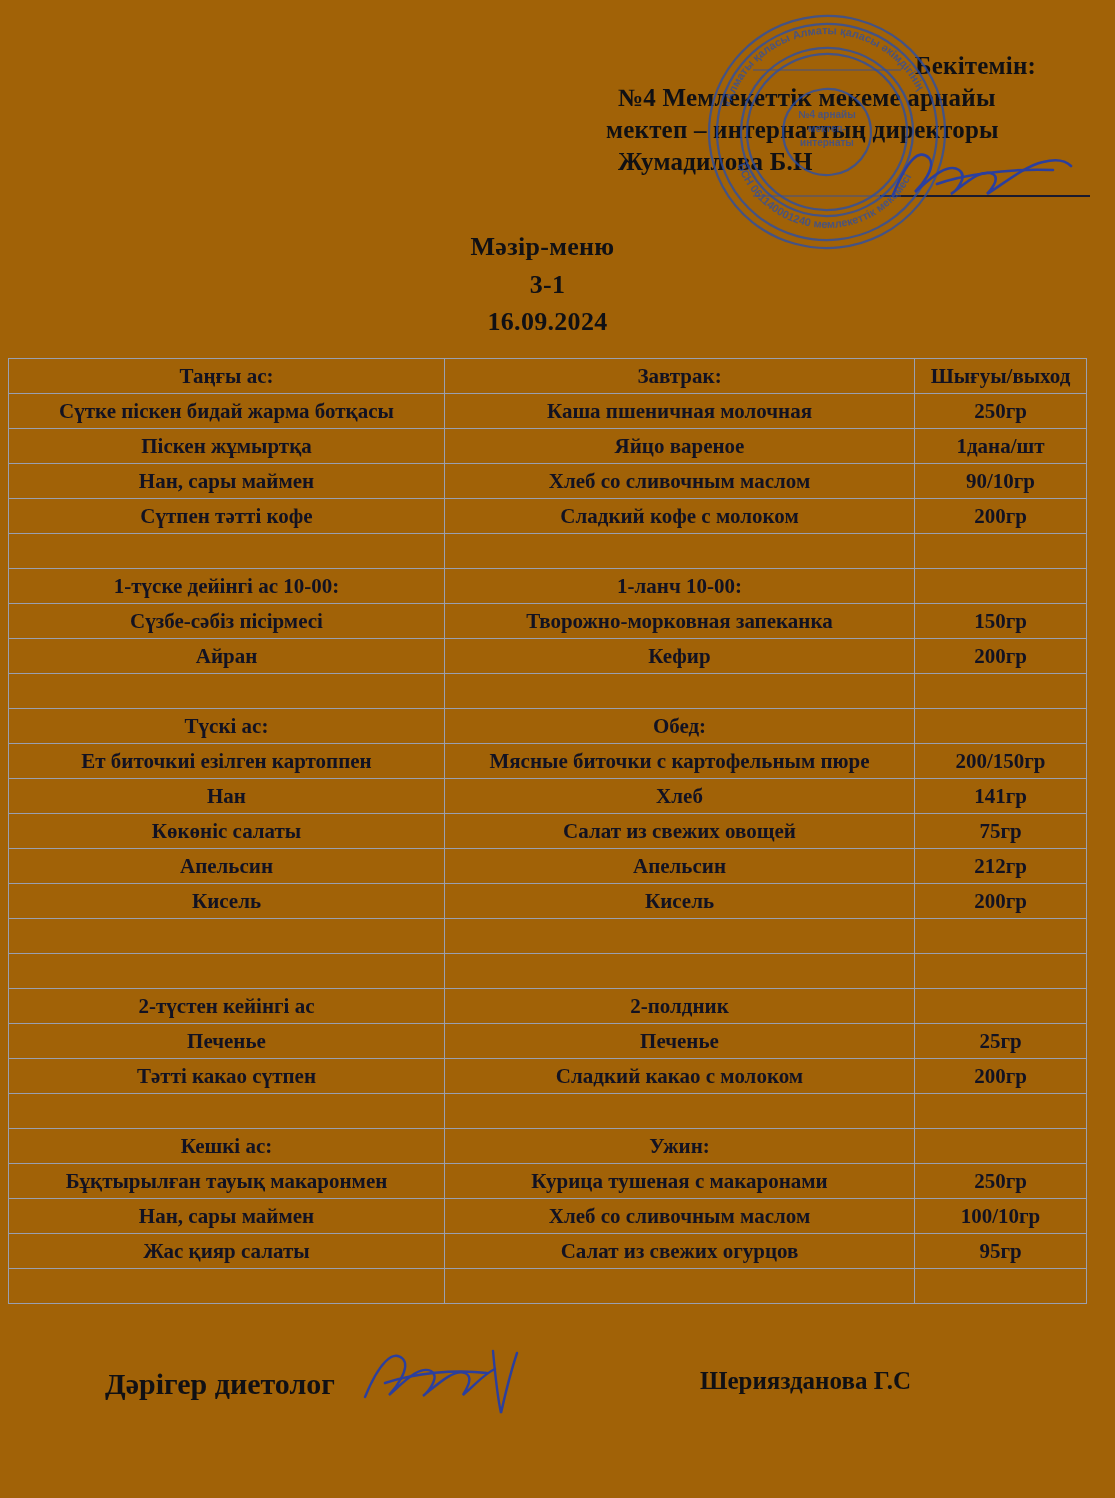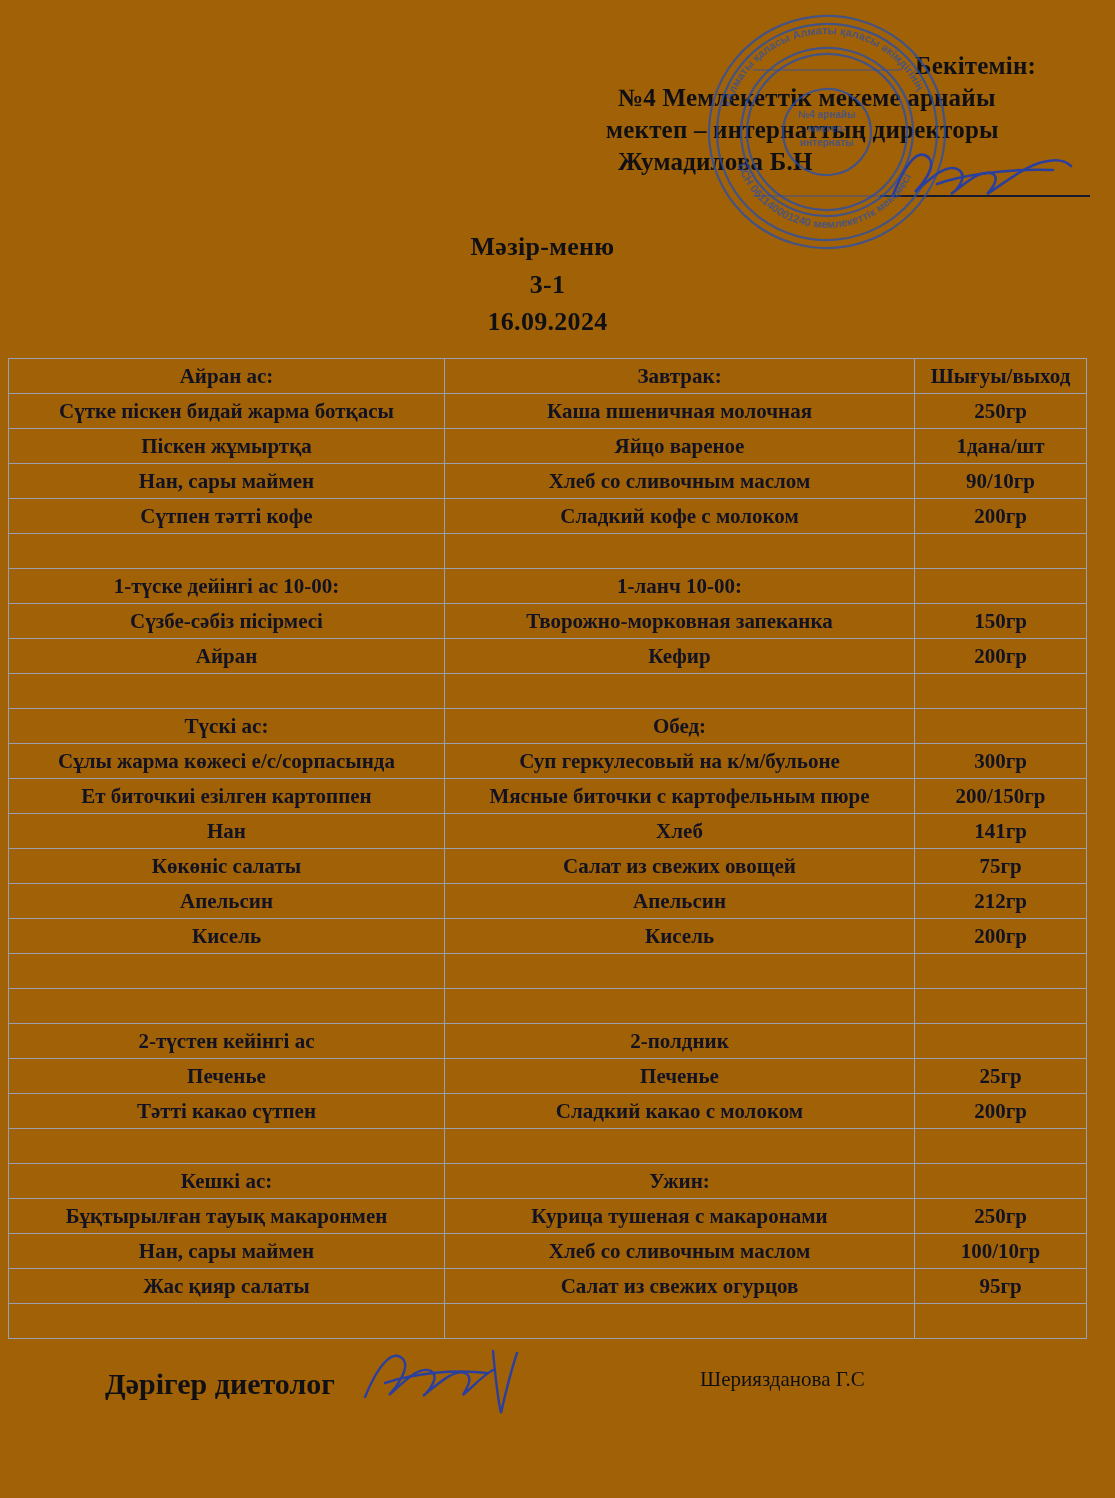--- a/index.html
+++ b/index.html
@@ -122,22 +122,22 @@
     position: absolute;
     left: 105px;
     top: 12px;
     font-weight: bold;
     font-size: 30px;
   }
   .footer .doctor-name {
     position: absolute;
     left: 700px;
     top: 12px;
-    font-weight: normal;
-    font-size: 21px;
+    font-weight: bold;
+    font-size: 25px;
   }
   .doc-sign {
     position: absolute;
     left: 355px;
     top: -16px;
     width: 180px;
     height: 80px;
     pointer-events: none;
   }
 </style>
@@ -196,21 +196,21 @@
   </div>
 
   <table class="menu">
     <colgroup>
         <col class="c1">
         <col class="c2">
         <col class="c3">
       </colgroup>
     <tbody id="menu-body">
         <tr>
-          <td>Айран ас:</td>
+          <td>Таңғы ас:</td>
           <td>Завтрак:</td>
           <td>Шығуы/выход</td>
         </tr>
         <tr>
           <td>Сүтке піскен бидай жарма ботқасы</td>
           <td>Каша пшеничная молочная</td>
           <td>250гр</td>
         </tr>
         <tr>
           <td>Піскен жұмыртқа</td>
@@ -249,25 +249,20 @@
         </tr>
         <tr>
           <td class="blank"></td>
           <td class="blank"></td>
           <td class="blank"></td>
         </tr>
         <tr>
           <td>Түскі ас:</td>
           <td>Обед:</td>
           <td class="blank"></td>
-        </tr>
-        <tr>
-          <td>Сұлы жарма  көжесі е/с/сорпасында</td>
-          <td>Суп геркулесовый    на к/м/бульоне</td>
-          <td>300гр</td>
         </tr>
         <tr>
           <td>Ет биточкиі езілген картоппен</td>
           <td>Мясные биточки с картофельным пюре</td>
           <td>200/150гр</td>
         </tr>
         <tr>
           <td>Нан</td>
           <td>Хлеб</td>
           <td>141гр</td>

